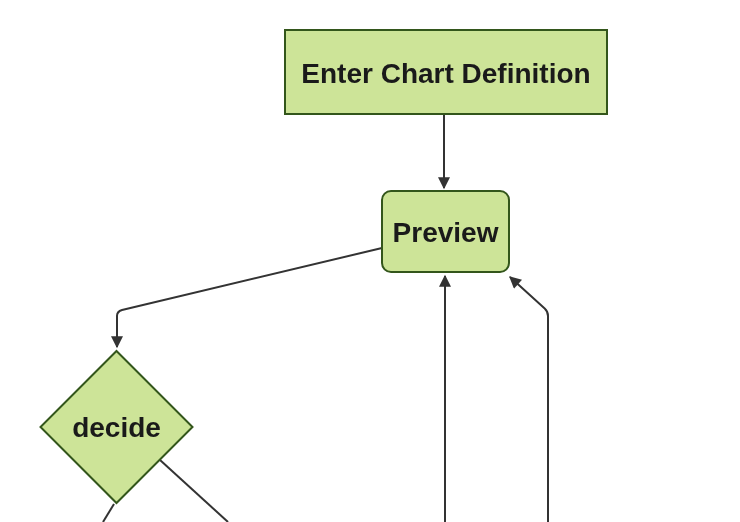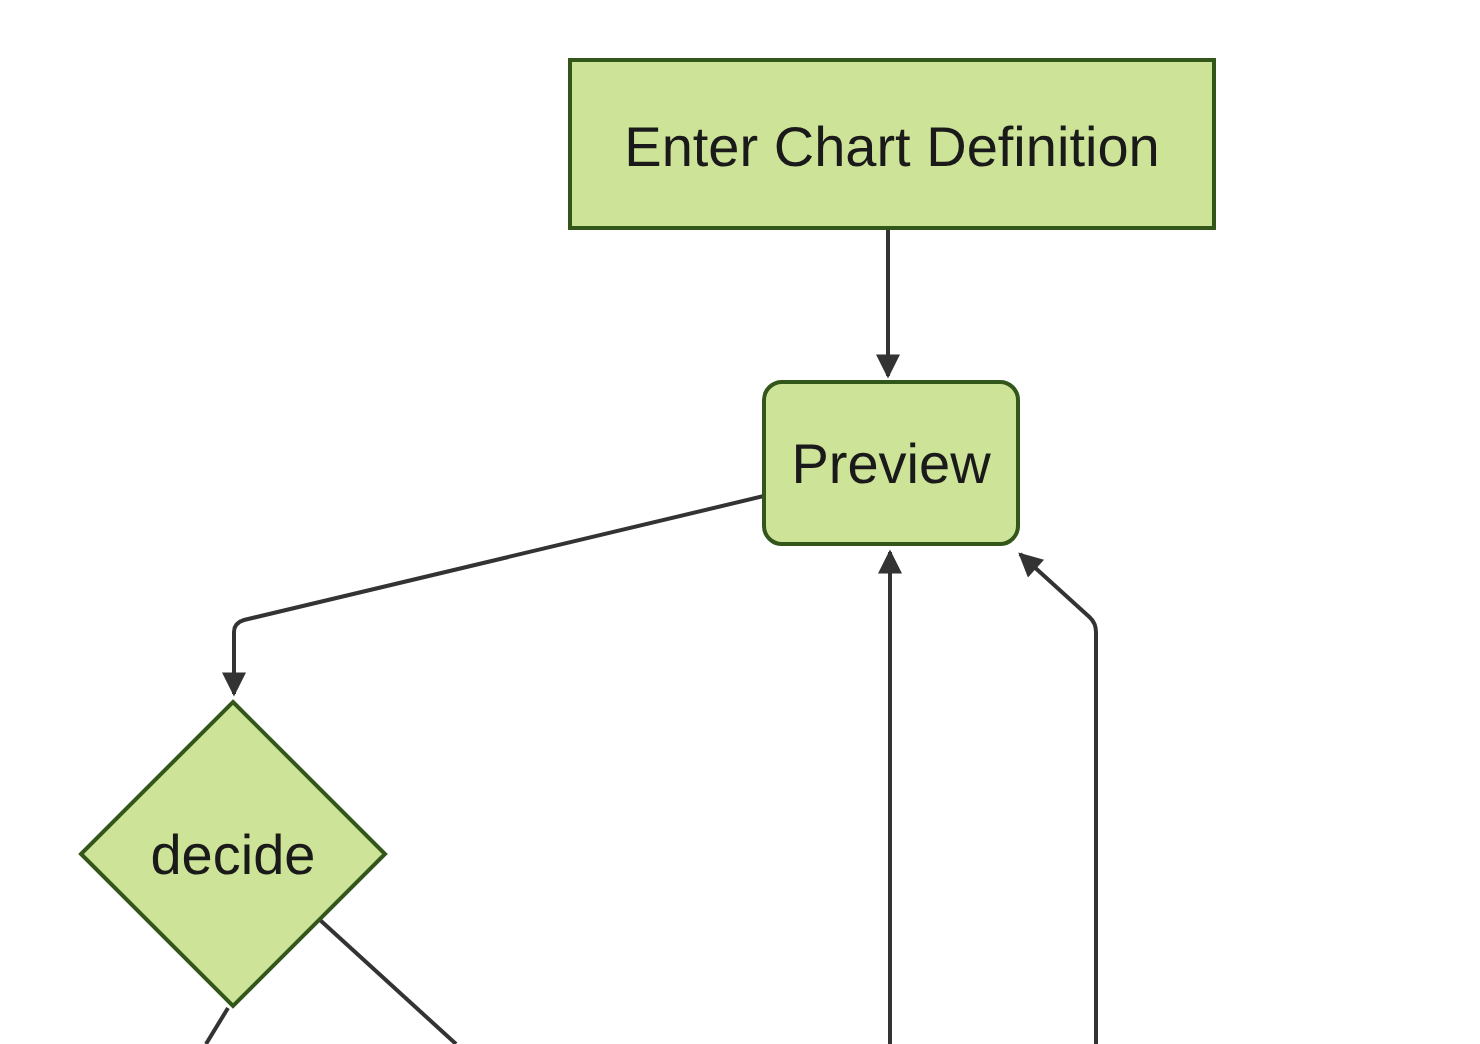--- a/index.html
+++ b/index.html
@@ -8,20 +8,21 @@
     width: 740px;
     height: 522px;
     background: #ffffff;
     overflow: hidden;
   }
   .canvas {
     position: relative;
     width: 740px;
     height: 522px;
     background: #ffffff;
+    font-weight: bold;
   }
   svg { display: block; }
   .node-shape {
     fill: #cde498;
     stroke: #33561b;
     stroke-width: 2px;
   }
   .edge {
     fill: none;
     stroke: #333333;

